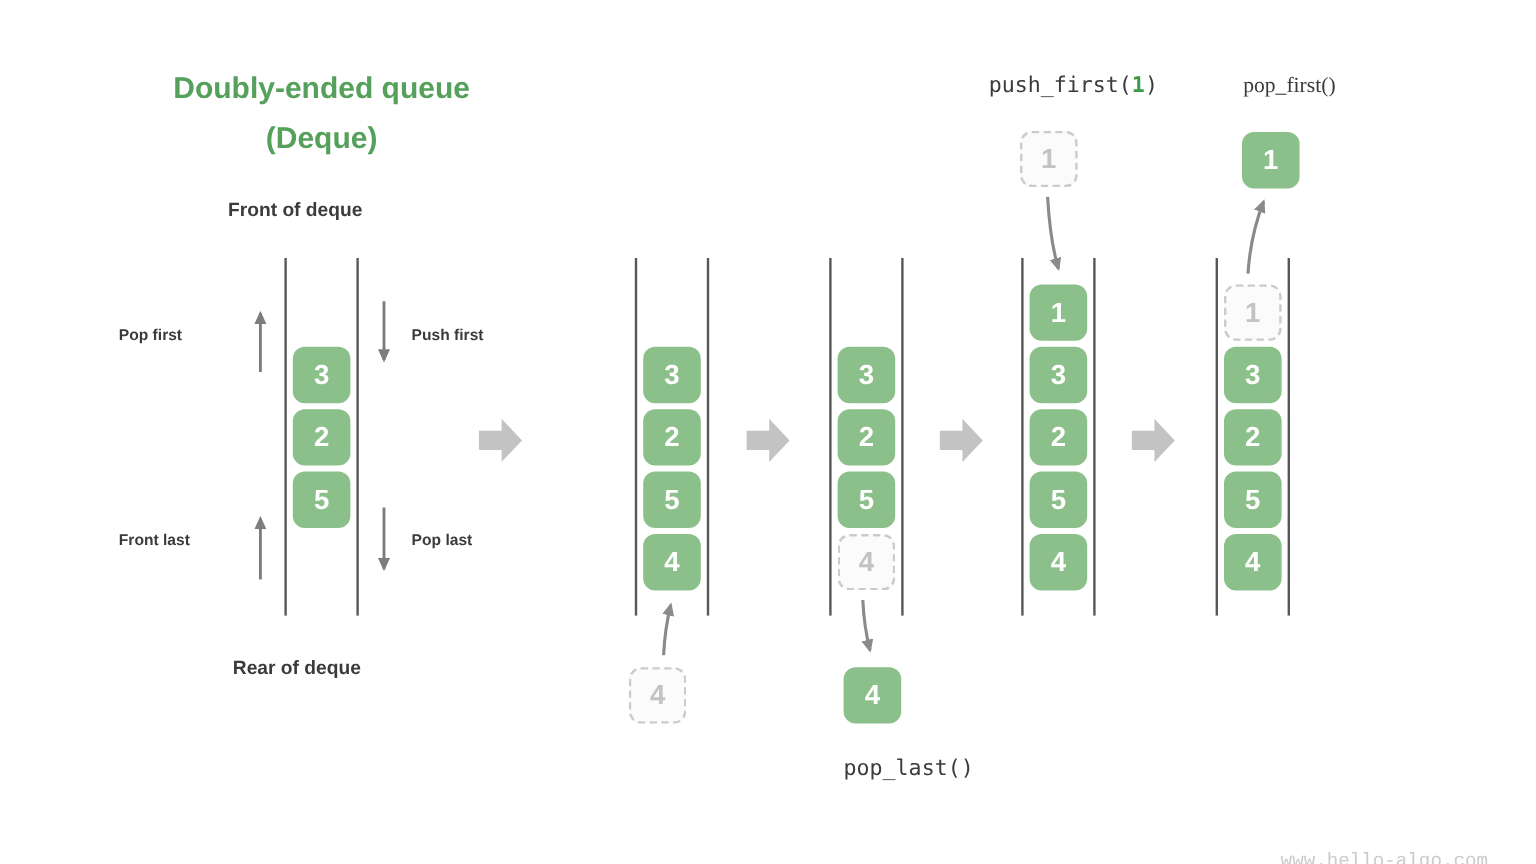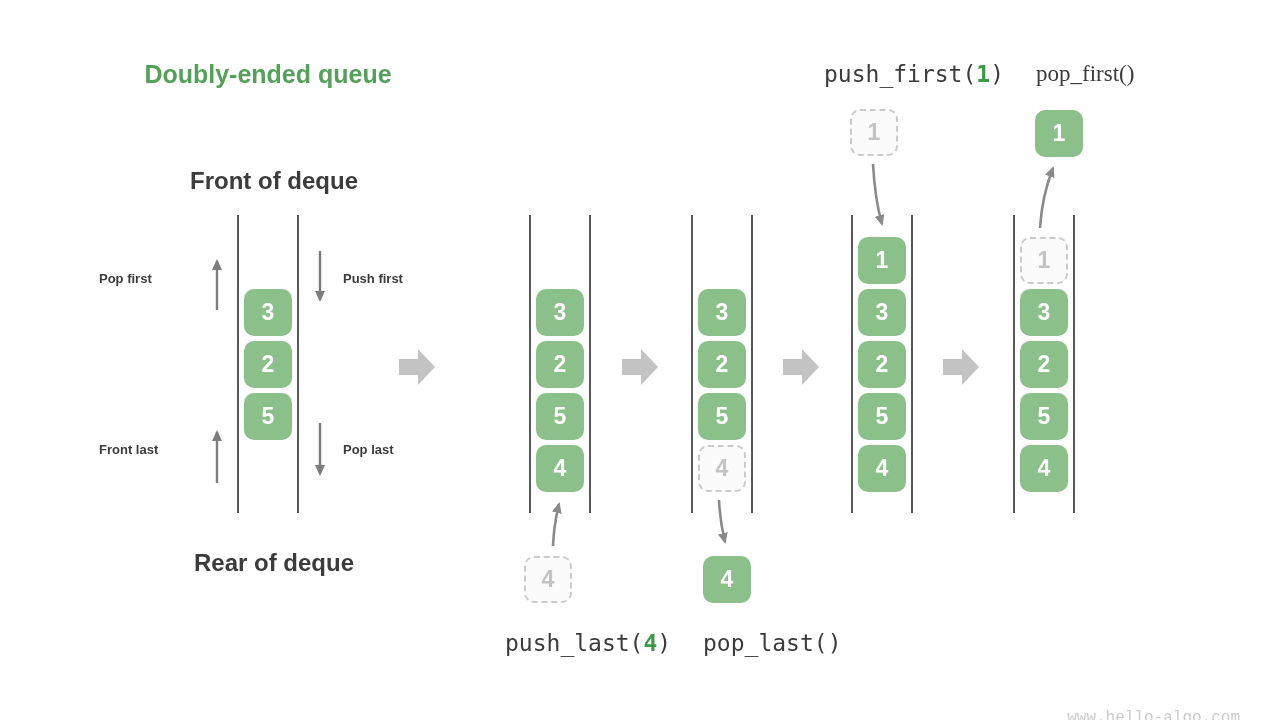--- a/index.html
+++ b/index.html
@@ -2,50 +2,51 @@
 <html><head>
 <meta charset="utf-8">
 <style>
   html,body{margin:0;padding:0;background:#ffffff;}
   #stage{position:relative;width:1280px;height:720px;background:#ffffff;overflow:hidden;
          font-family:"Liberation Sans",sans-serif;}
 
   .title{position:absolute;left:118px;top:54px;width:300px;text-align:center;
          font-weight:bold;font-size:25px;line-height:41px;color:#55A05A;}
 
-  .biglbl{position:absolute;font-weight:bold;font-size:24px;color:#3b3b3b;}
+  .biglbl{position:absolute;font-weight:bold;font-size:16px;color:#3b3b3b;}
   .sidelbl{position:absolute;font-weight:bold;font-size:13px;color:#3b3b3b;}
 
   .queue{position:absolute;top:215px;width:62px;height:298px;}
   .wall{position:absolute;top:0;width:2px;height:298px;background:#585858;}
   .wall.l{left:0;} .wall.r{left:60px;}
 
   .cell{position:absolute;left:7px;width:48px;height:47px;border-radius:10px;
         background:#8CC08A;color:#ffffff;font-weight:bold;font-size:23px;
         display:flex;align-items:center;justify-content:center;box-sizing:border-box;}
   .cell.ghost{background:#fbfbfb;border:2px dashed #cbcbcb;color:#c3c3c3;}
   .float{left:auto;top:auto;}
   .r1{top:22px;} .r2{top:74px;} .r3{top:126px;} .r4{top:178px;} .r5{top:230px;}
 
   .abs{position:absolute;}
 
-  .code{position:absolute;font-family:"DejaVu Sans Mono",monospace;font-size:23px;
+  .code{position:absolute;font-family:"DejaVu Sans Mono",monospace;font-size:18px;
         color:#3b3b3b;white-space:pre;}
   .code .arg{color:#3D9A48;font-weight:bold;}
 
   .watermark{position:absolute;right:40px;top:709px;font-family:Liberation Mono, monospace;
              font-size:16px;color:#cbcbcb;}
 </style>
 </head>
 <body>
 
 <div id="stage">
 
   <div class="title">
     <div>Doubly-ended queue</div>
+    <div>(Deque)</div>
   </div>
 
   <div class="biglbl" style="left:190px;top:167px;">Front of deque</div>
   <div class="biglbl" style="left:194px;top:549px;">Rear of deque</div>
 
   <div class="sidelbl" style="left:99px;top:271px;">Pop first</div>
   <div class="sidelbl" style="left:343px;top:271px;">Push first</div>
   <div class="sidelbl" style="left:99px;top:442px;">Front last</div>
   <div class="sidelbl" style="left:343px;top:442px;">Pop last</div>
 
@@ -170,20 +171,19 @@
   <div class="cell float abs" style="left:1035px;top:110px;">1</div>
   <svg class="abs" style="left:1028px;top:158px;" width="34" height="74">
     <defs>
         <marker id="m8" markerUnits="userSpaceOnUse" markerWidth="12" markerHeight="12" refX="9" refY="5" orient="auto">
           <path d="M0,0 L11,5 L0,10 z" fill="#8a8a8a"></path>
         </marker>
       </defs>
     <path d="M12,70 Q14,38 25,10" stroke="#8a8a8a" stroke-width="2.6" fill="none" marker-end="url(#m8)"></path>
   </svg>
 
-  <div class="code" style="left:505px;top:630px;"><span>push_last(</span><span class="arg">4</span><span>)</span></div>
   <div class="code" style="left:703px;top:630px;text-align:center;"><span>pop_last(</span><span class="arg"></span><span>)</span></div>
   <div class="code" style="left:824px;top:61px;"><span>push_first(</span><span class="arg">1</span><span>)</span></div>
   <div class="code" style="left:1036px;top:61px;font-family:Liberation Serif, serif;"><span>pop_first(</span><span class="arg"></span><span>)</span></div>
 
   <div class="watermark">www.hello-algo.com</div>
 
 </div>
 
 </body></html>

